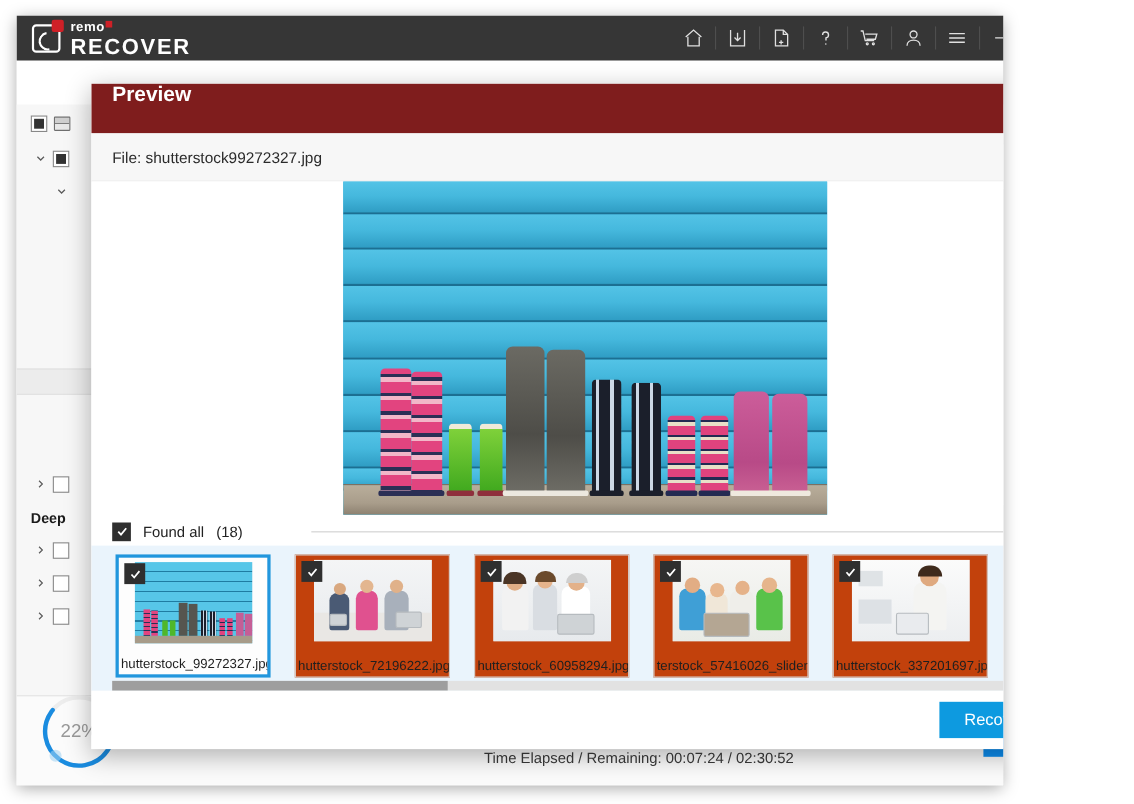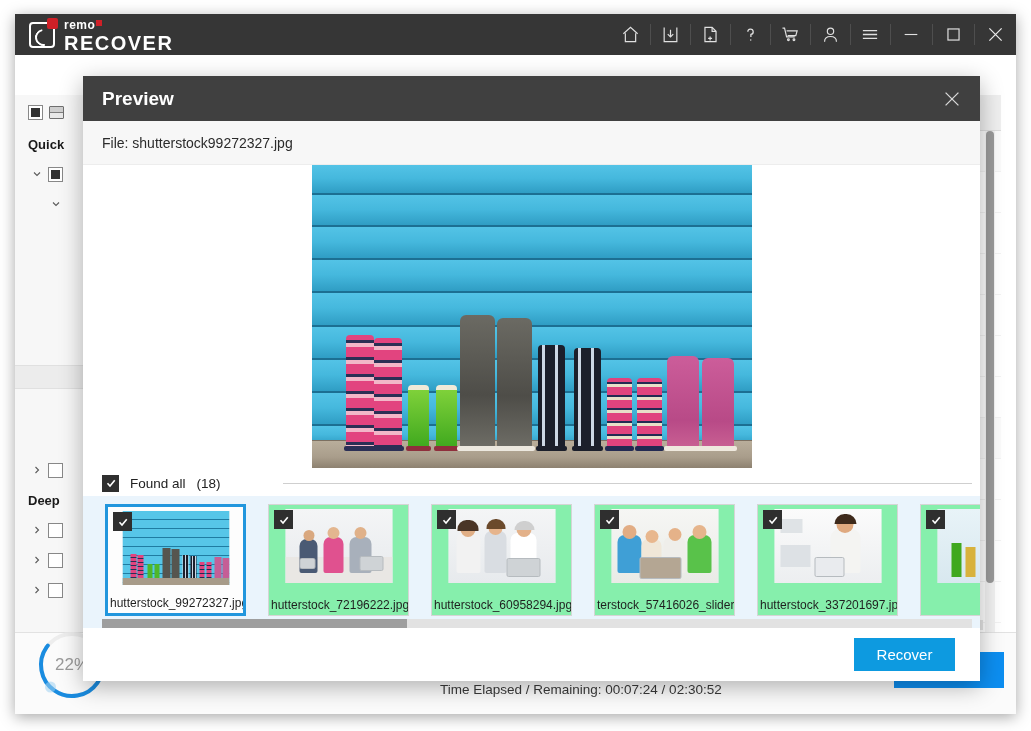--- a/index.html
+++ b/index.html
@@ -7,21 +7,21 @@
     width: 1031px; height: 731px;
     background: #ffffff;
     font-family: "Liberation Sans", sans-serif;
     overflow: hidden;
   }
 
   
   #app-window {
     position: absolute;
     left: 15px; top: 14px;
-    width: 1001px; height: 700px;
+    width: 897px; height: 700px;
     background: #ffffff;
     box-shadow: 0 3px 14px rgba(0,0,0,.35);
     overflow: hidden;
   }
 
   
   #titlebar {
     position: absolute; left: 0; top: 0;
     width: 1001px; height: 41px;
     background: #363636;
@@ -206,21 +206,21 @@
 
   
   #modal {
     position: absolute; left: 68px; top: 62px;
     width: 897px; height: 605px;
     background: #ffffff;
     box-shadow: 0 6px 22px rgba(0,0,0,.30);
     overflow: hidden;
   }
   #modal-header {
-    height: 45px; background: #404040; display: flex; align-items: center;
+    height: 45px; background: #7f1d1d; display: flex; 
     position: relative;
   }
   #modal-title {
     padding-left: 19px; font-size: 19px; color: #ffffff; font-weight: bold;
   }
   #modal-close {
     position: absolute; right: 14px; top: 9px; width: 28px; height: 28px;
     display: flex; align-items: center; justify-content: center;
   }
   #modal-fileline {
@@ -273,21 +273,21 @@
     position: absolute; left: 200px; right: 8px; top: 13px;
     height: 1px; background: #cfcfcf;
   }
   #thumbstrip {
     height: 132px; background: #eaf4fc; position: relative;
     display: flex; align-items: flex-start; gap: 0; overflow: hidden;
     padding-left: 22px;
   }
   .thumb {
     width: 141px; height: 112px; margin-top: 8px; margin-right: 22px;
-    background: #86efac; border: 1px solid #d5d5d5; position: relative;
+    background: #c2410c; border: 1px solid #d5d5d5; position: relative;
     flex: none;
   }
   .thumb.selected {
     border: 3px solid #2196dd; background: #fdfdfd;
     width: 141px; height: 112px; margin-top: 8px;
   }
   .thumb .tchk {
     position: absolute; left: 5px; top: 5px; width: 19px; height: 19px;
     background: #2f2f2f; display: flex; align-items: center;
     justify-content: center; z-index: 4;
@@ -406,21 +406,20 @@
       </div>
     </div>
   </div>
 
 
   <div id="sidebar">
     <div class="side-row" style="padding-left:13px;height:34px">
       <span class="cbox partial"></span>
       <span class="drive-ico"></span>
     </div>
-    <div class="side-head">Quick</div>
     <div class="side-row" style="padding-left:11px">
       <span class="chev">
         <svg width="12" height="12" viewBox="0 0 24 24" fill="none" stroke="#5a5a5a" stroke-width="2.2">
             <path d="M6 9l6 6 6-6"></path>
           </svg>
       </span>
       <span class="cbox partial"></span>
     </div>
     <div class="side-row" style="padding-left:30px">
       <span class="chev">

